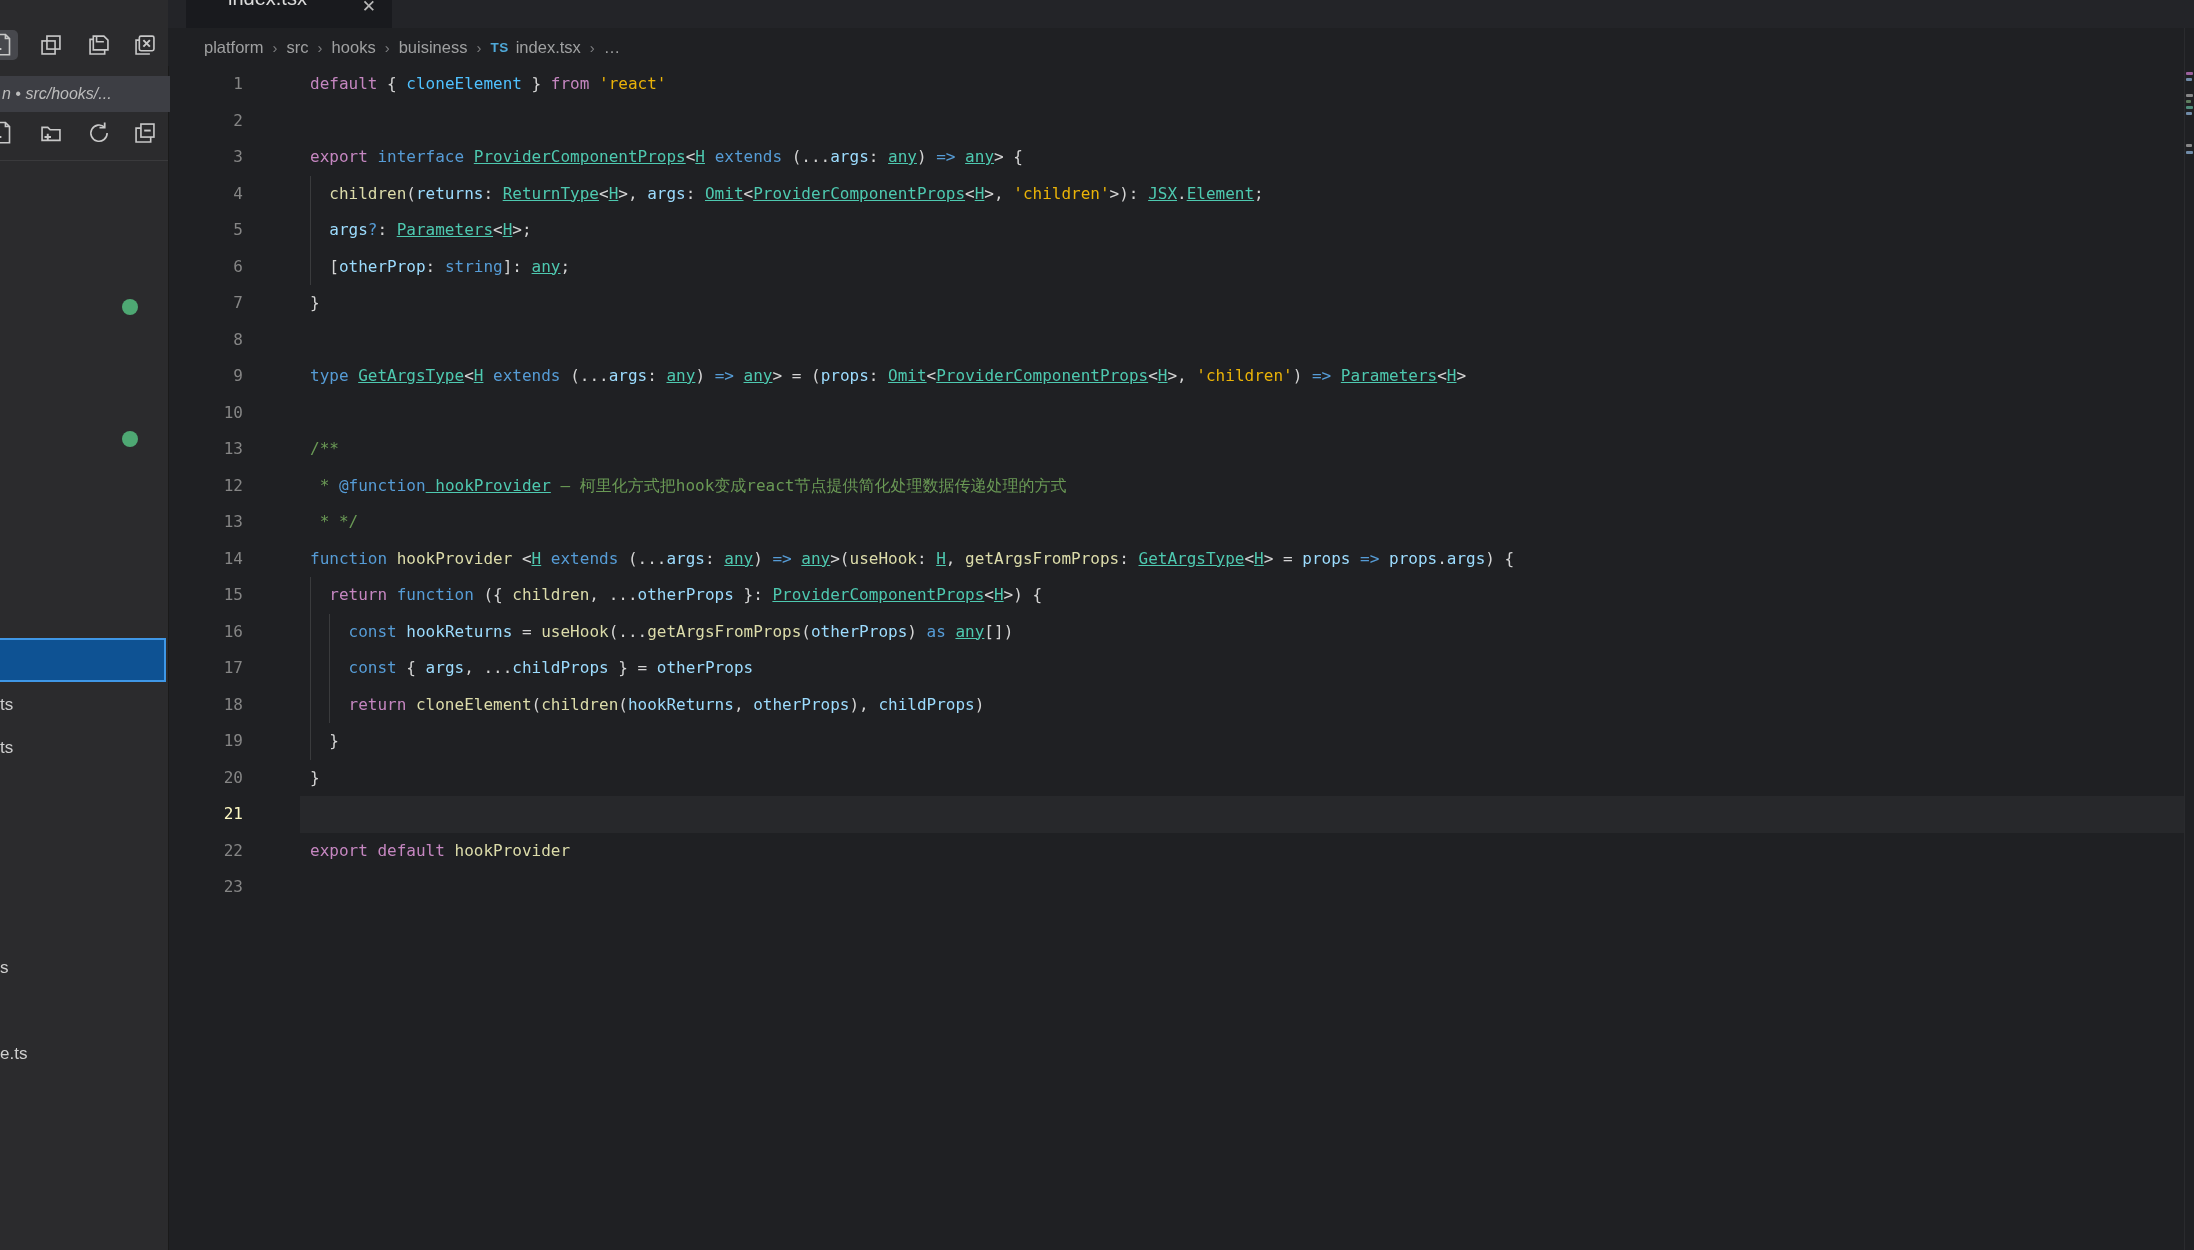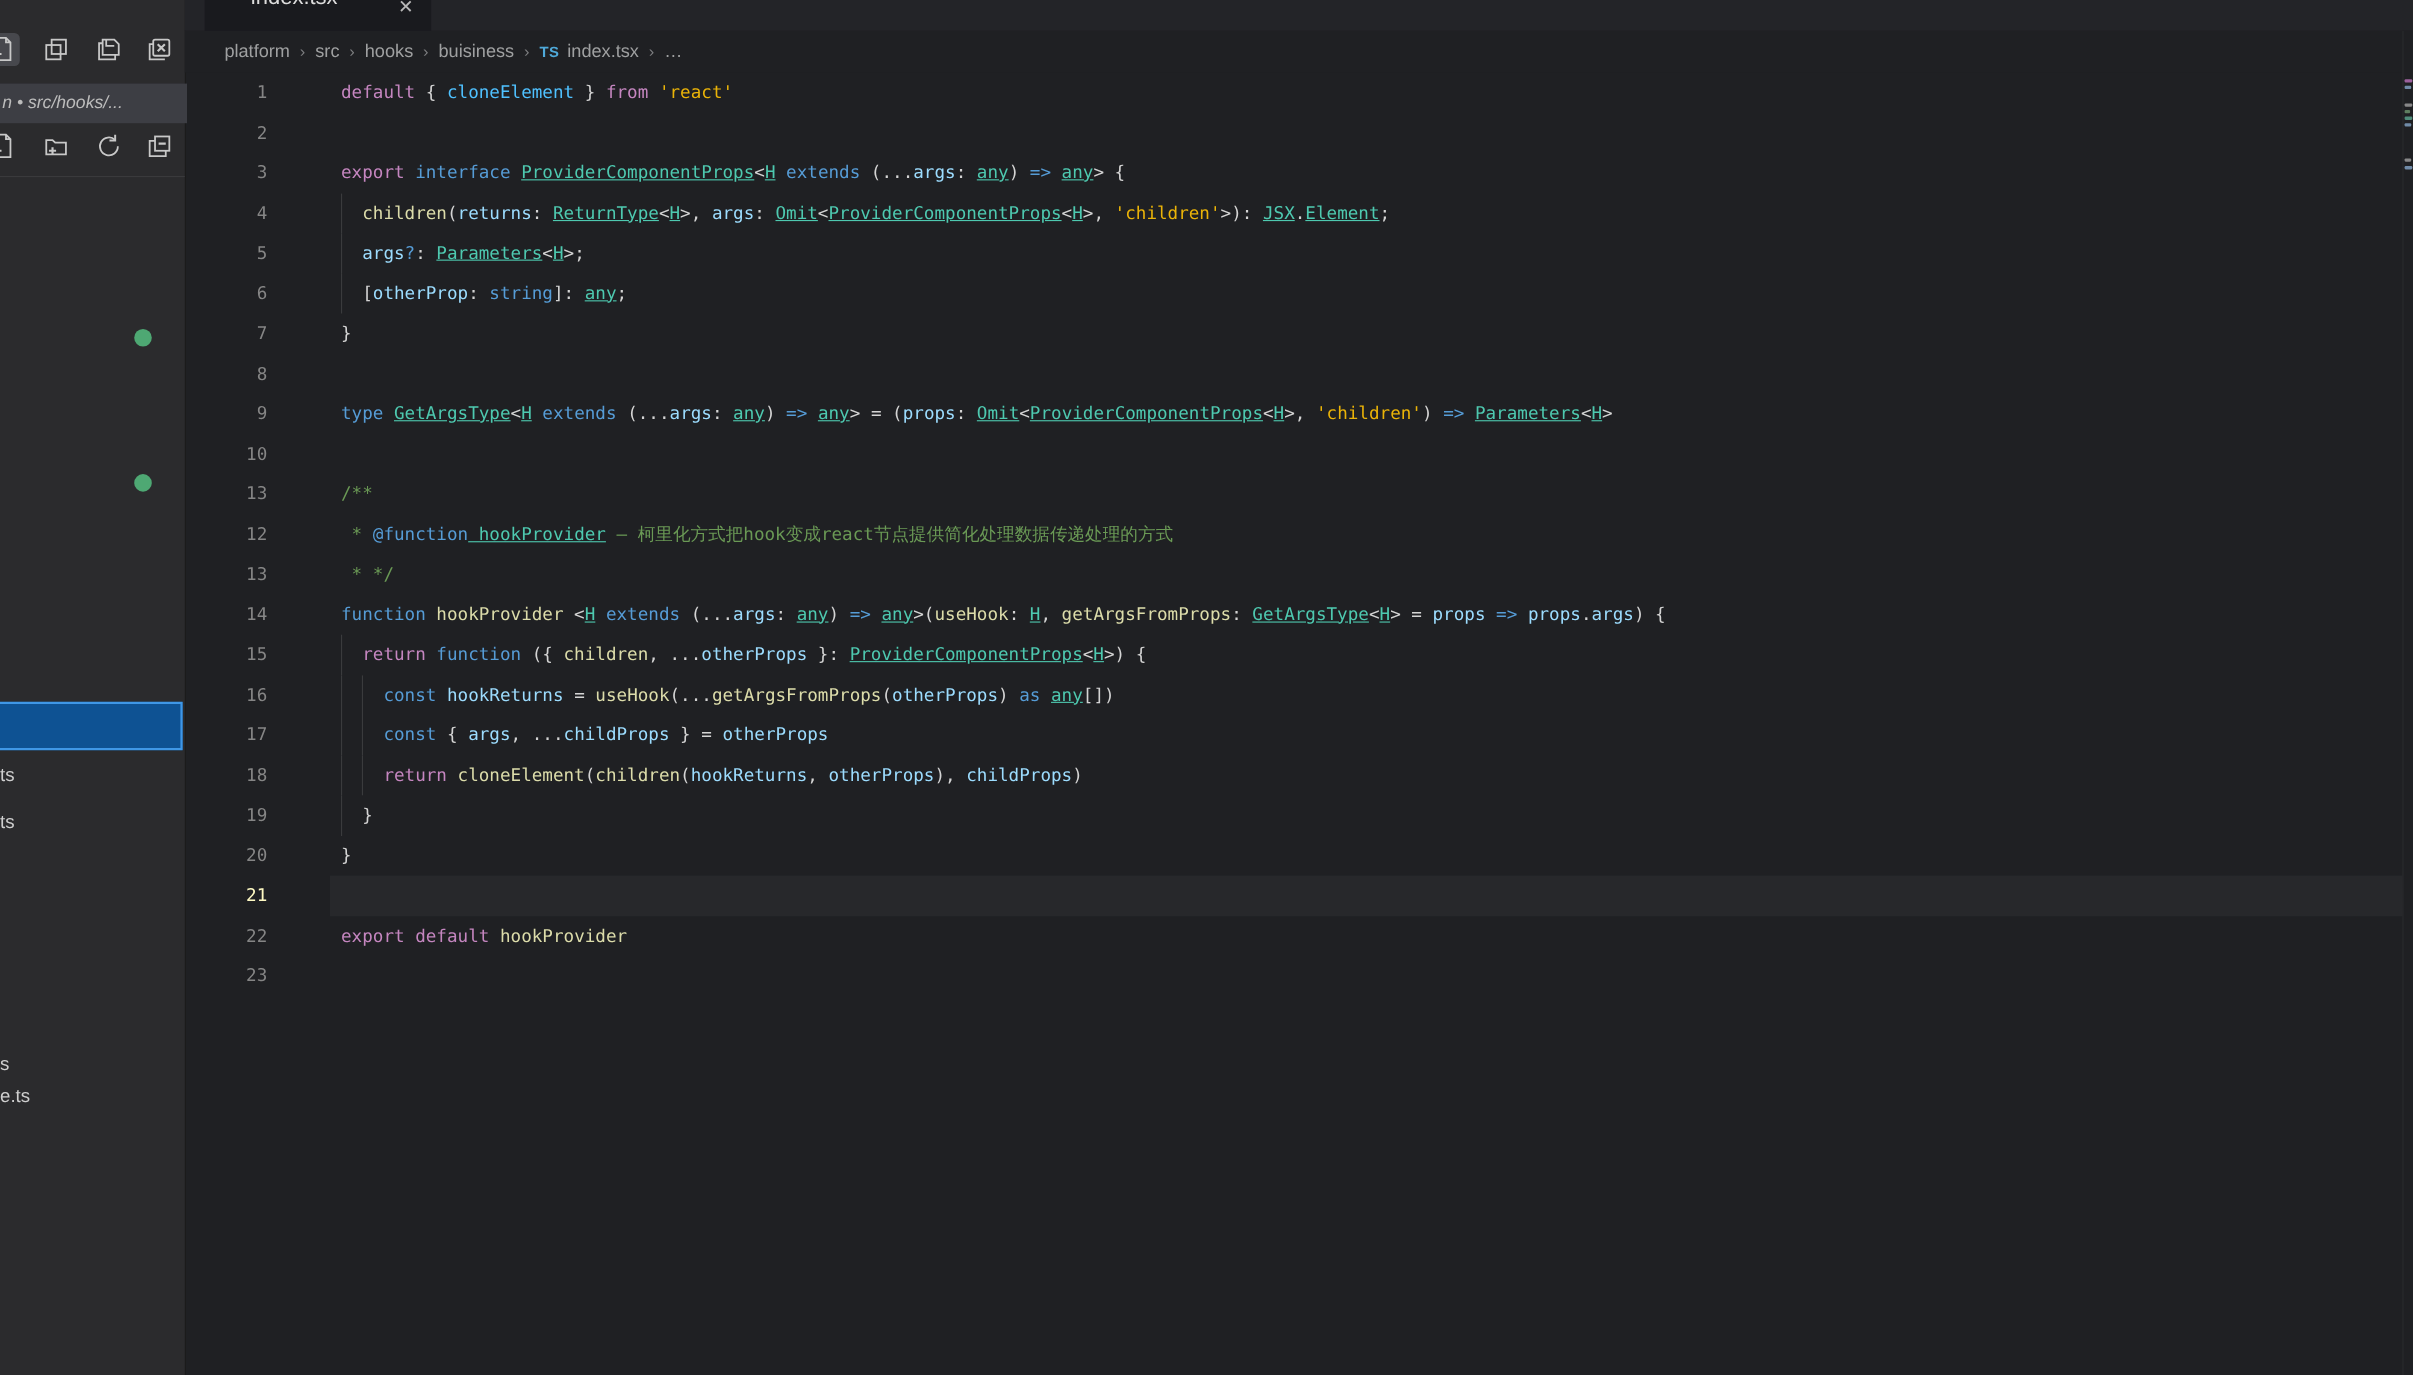--- a/index.html
+++ b/index.html
@@ -31,21 +31,21 @@
   .git-dot { position:absolute; left:122px; width:16px; height:16px; border-radius:50%; background:#4ea873; }
   #dot1 { top:299px; } #dot2 { top:431px; }
   #selectedRow {
     position:absolute; left:-4px; top:638px; width:170px; height:44px;
     background:#0e5293; border:2px solid #3f97e6; box-sizing:border-box;
   }
   .tree-label {
     position:absolute; left:0; height:44px; display:flex; align-items:center;
     color:#cfcfcf; font-size:17px; white-space:nowrap;
   }
-  #file0 { top:683px; } #file1 { top:726px; } #file2 { top:946px; } #file3 { top:975px;text-align:right; }
+  #file0 { top:683px; } #file1 { top:726px; } #file2 { top:946px; } #file3 { top:1032px;text-align:right; }
   
   #tabbar {
     position:absolute; left:168px; top:0; right:0; height:28px; background:#232428;
   }
   #tab {
     position:absolute; left:18px; top:0; width:206px; height:28px;
     background:#191a1e; overflow:hidden;
   }
   #tab .tab-label {
     position:absolute; left:42px; top:-13px; font-size:20px; color:#dcdcdc; white-space:nowrap;

